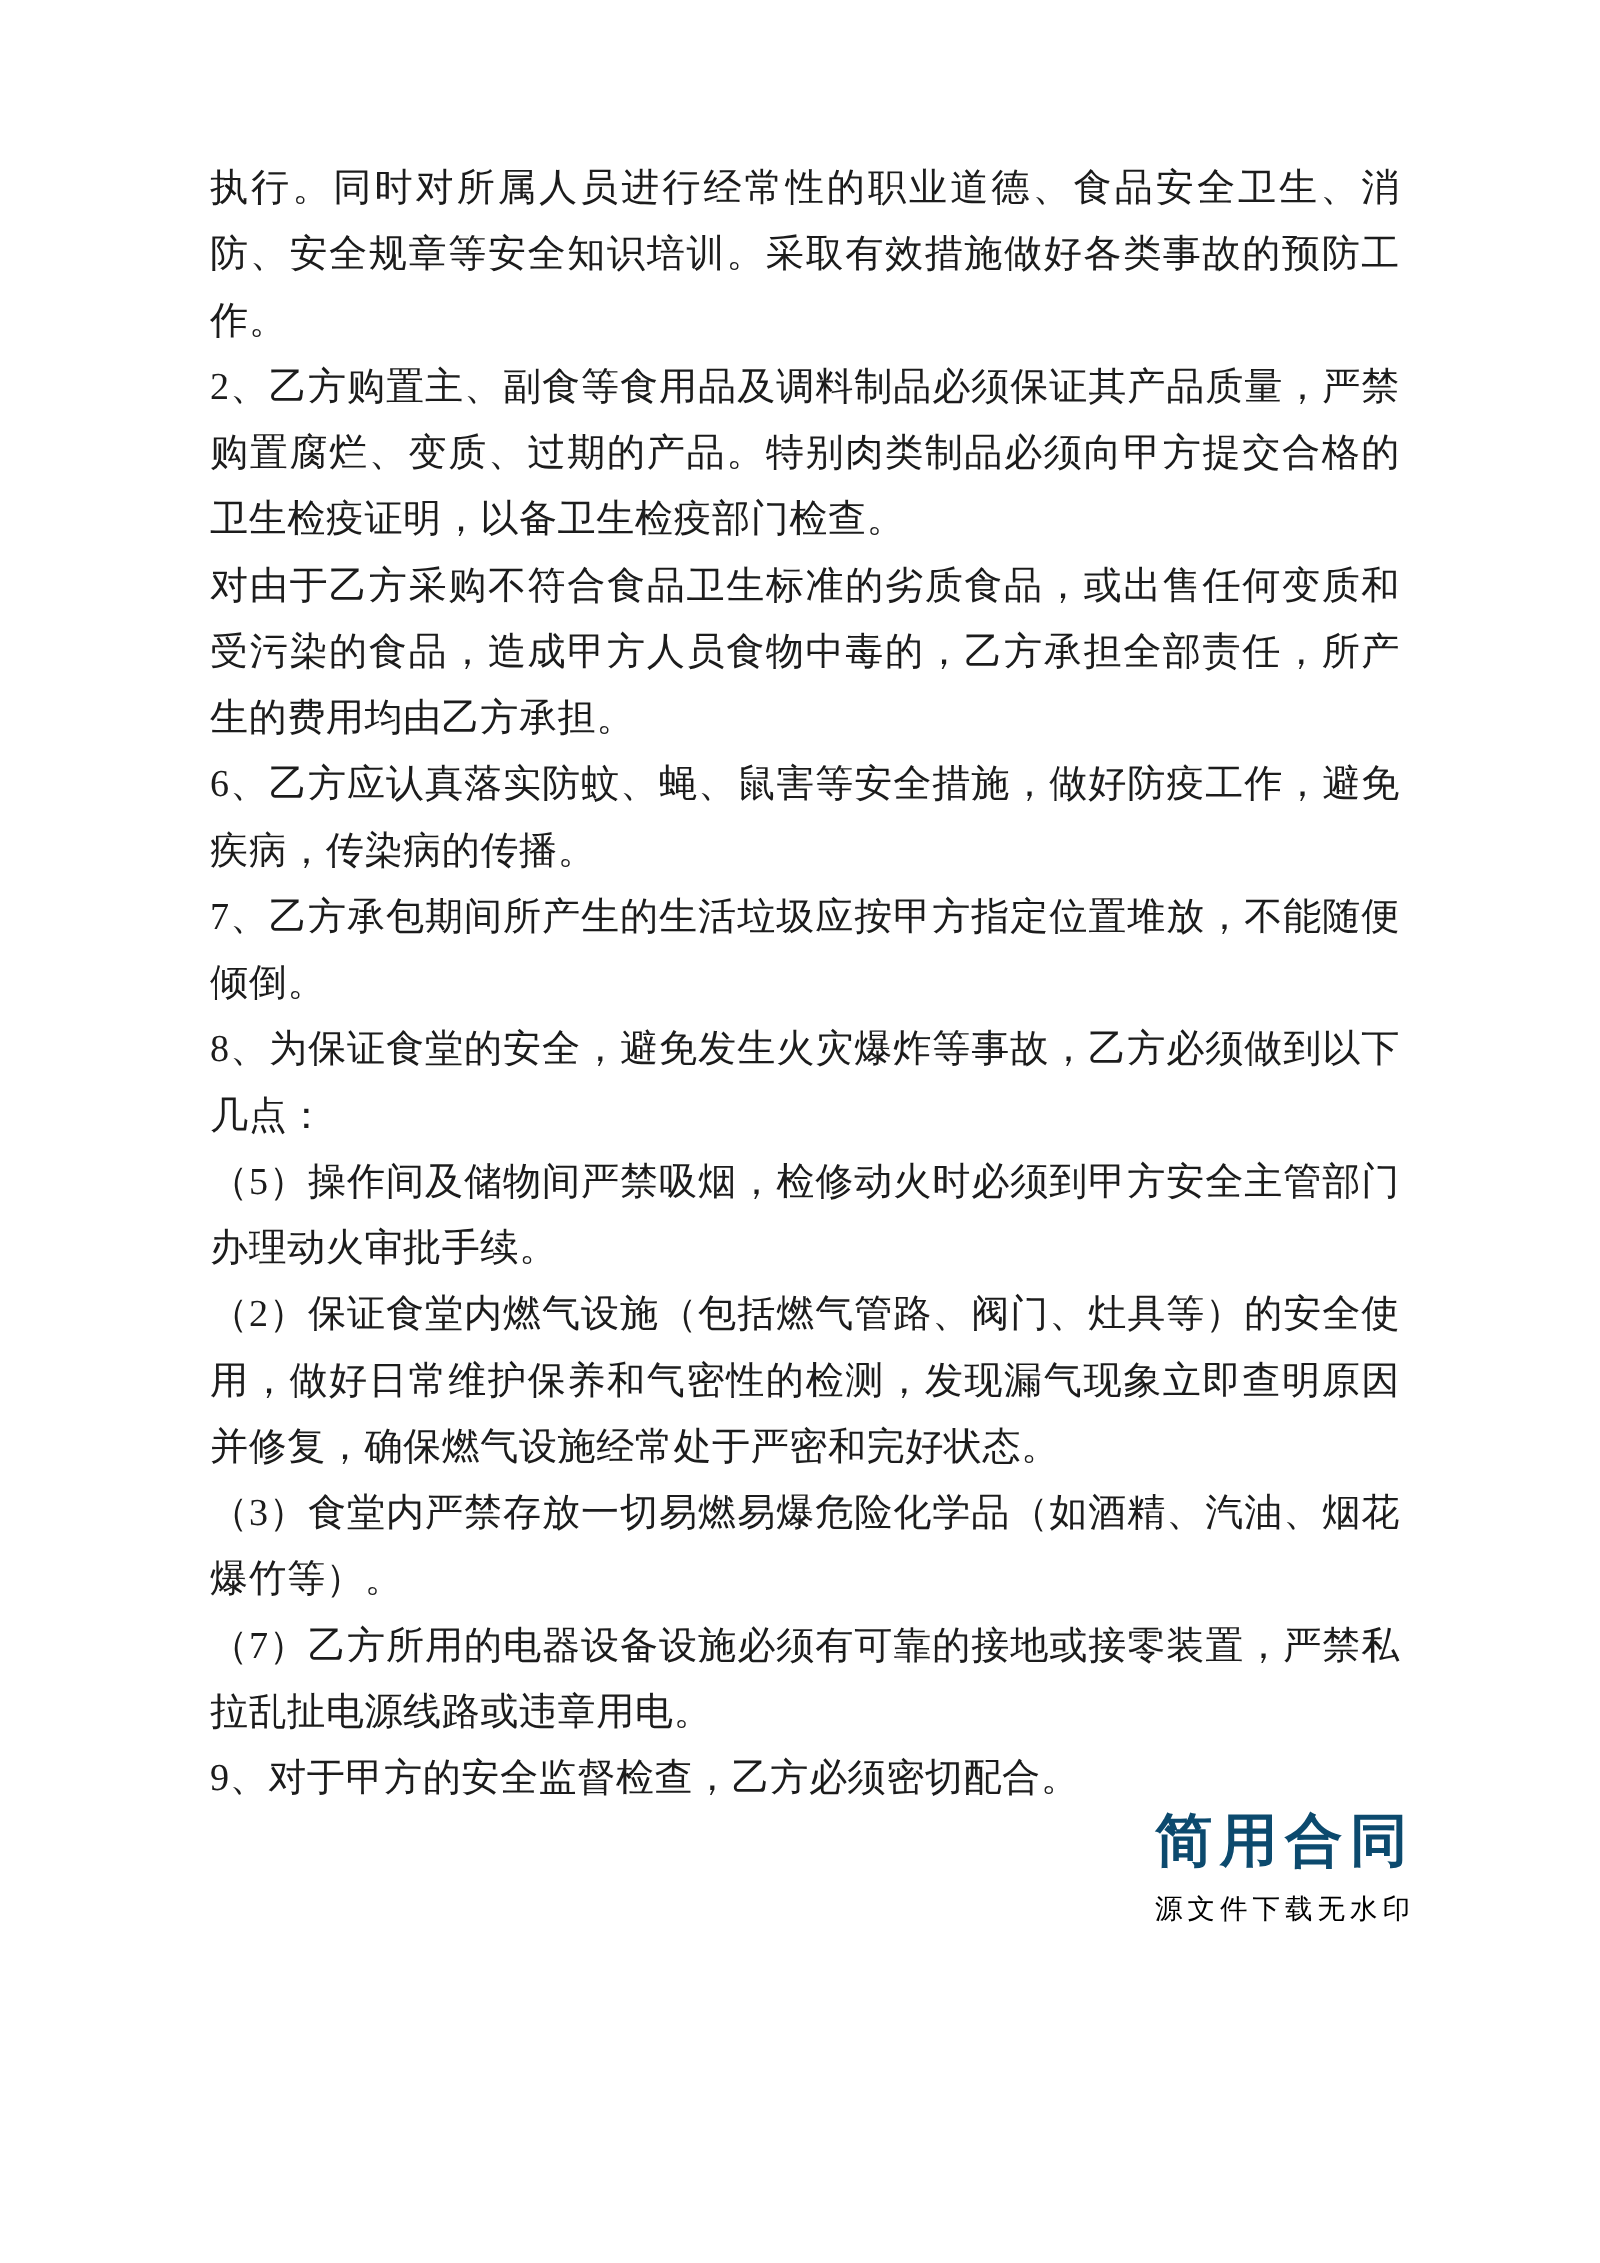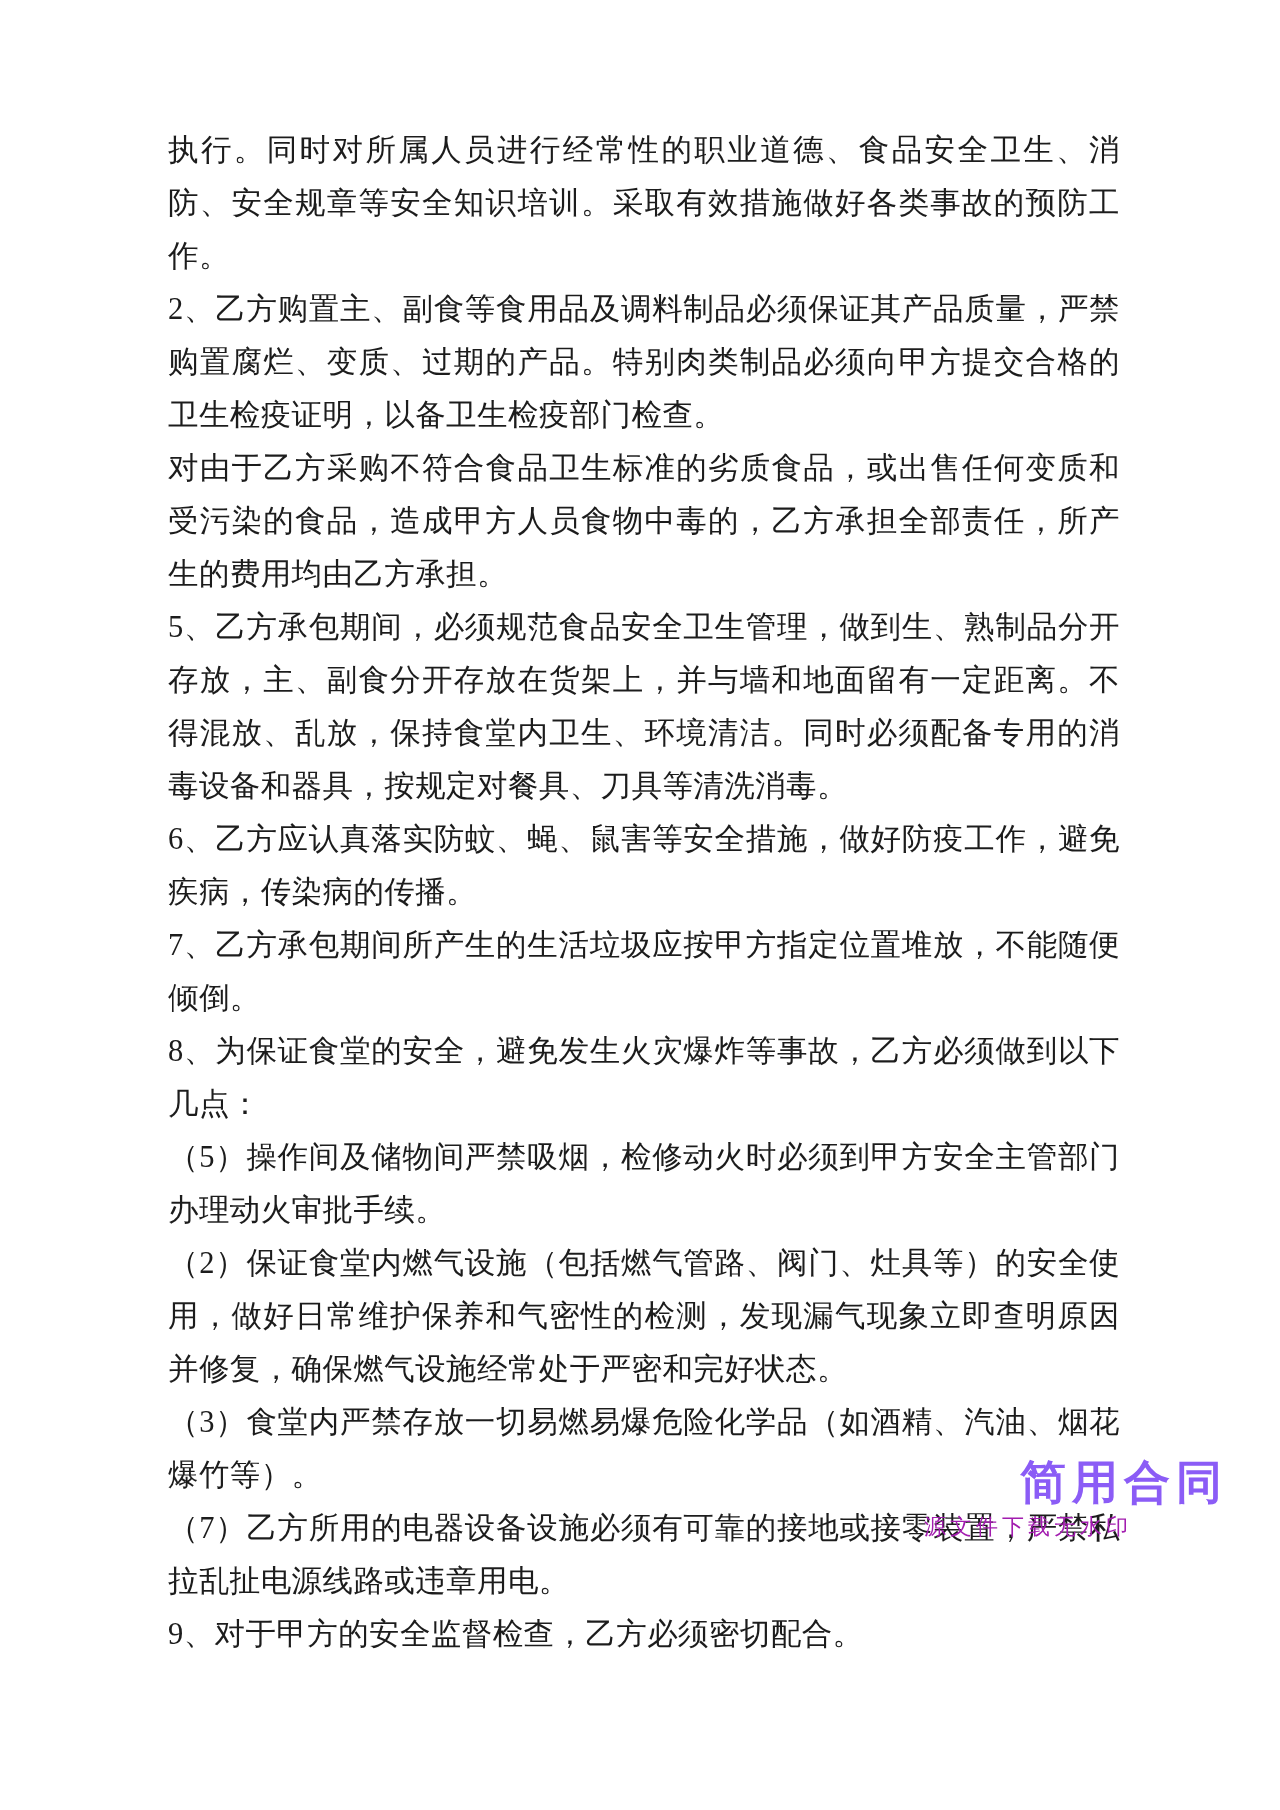--- a/index.html
+++ b/index.html
@@ -38,44 +38,42 @@
     right: 52px;
     bottom: 268px;
     width: 400px;
     text-align: center;
     pointer-events: none;
     user-select: none;
   }
   .wm-main {
     font-size: 46px;
     font-weight: bold;
-    color: #8b5cf6;
+    color: #0c4a6e;
     letter-spacing: 6px;
     line-height: 1.1;
     font-family: "Liberation Sans", sans-serif;
-    text-align: right;
   }
   .wm-sub {
-    margin-top: 4px;
+    margin-top: 14px;
     font-size: 22px;
-    color: #a21caf;
+    color: #000000;
     letter-spacing: 4px;
     font-family: "Liberation Sans", sans-serif;
   }
 </style>
 </head>
 <body>
 
 <div class="page">
 
   <div class="doc-body">
     <p class="para">执行。同时对所属人员进行经常性的职业道德、食品安全卫生、消防、安全规章等安全知识培训。采取有效措施做好各类事故的预防工作。</p>
     <p class="para">2、乙方购置主、副食等食用品及调料制品必须保证其产品质量，严禁购置腐烂、变质、过期的产品。特别肉类制品必须向甲方提交合格的卫生检疫证明，以备卫生检疫部门检查。</p>
     <p class="para">对由于乙方采购不符合食品卫生标准的劣质食品，或出售任何变质和受污染的食品，造成甲方人员食物中毒的，乙方承担全部责任，所产生的费用均由乙方承担。</p>
-    <p class="para">5、乙方承包期间，必须规范食品安全卫生管理，做到生、熟制品分开存放，主、副食分开存放在货架上，并与墙和地面留有一定距离。不得混放、乱放，保持食堂内卫生、环境清洁。同时必须配备专用的消毒设备和器具，按规定对餐具、刀具等清洗消毒。</p>
     <p class="para">6、乙方应认真落实防蚊、蝇、鼠害等安全措施，做好防疫工作，避免疾病，传染病的传播。</p>
     <p class="para">7、乙方承包期间所产生的生活垃圾应按甲方指定位置堆放，不能随便倾倒。</p>
     <p class="para">8、为保证食堂的安全，避免发生火灾爆炸等事故，乙方必须做到以下几点：</p>
     <p class="para">（5）操作间及储物间严禁吸烟，检修动火时必须到甲方安全主管部门办理动火审批手续。</p>
     <p class="para">（2）保证食堂内燃气设施（包括燃气管路、阀门、灶具等）的安全使用，做好日常维护保养和气密性的检测，发现漏气现象立即查明原因并修复，确保燃气设施经常处于严密和完好状态。</p>
     <p class="para">（3）食堂内严禁存放一切易燃易爆危险化学品（如酒精、汽油、烟花爆竹等）。</p>
     <p class="para">（7）乙方所用的电器设备设施必须有可靠的接地或接零装置，严禁私拉乱扯电源线路或违章用电。</p>
     <p class="para">9、对于甲方的安全监督检查，乙方必须密切配合。</p>
 
   </div>

